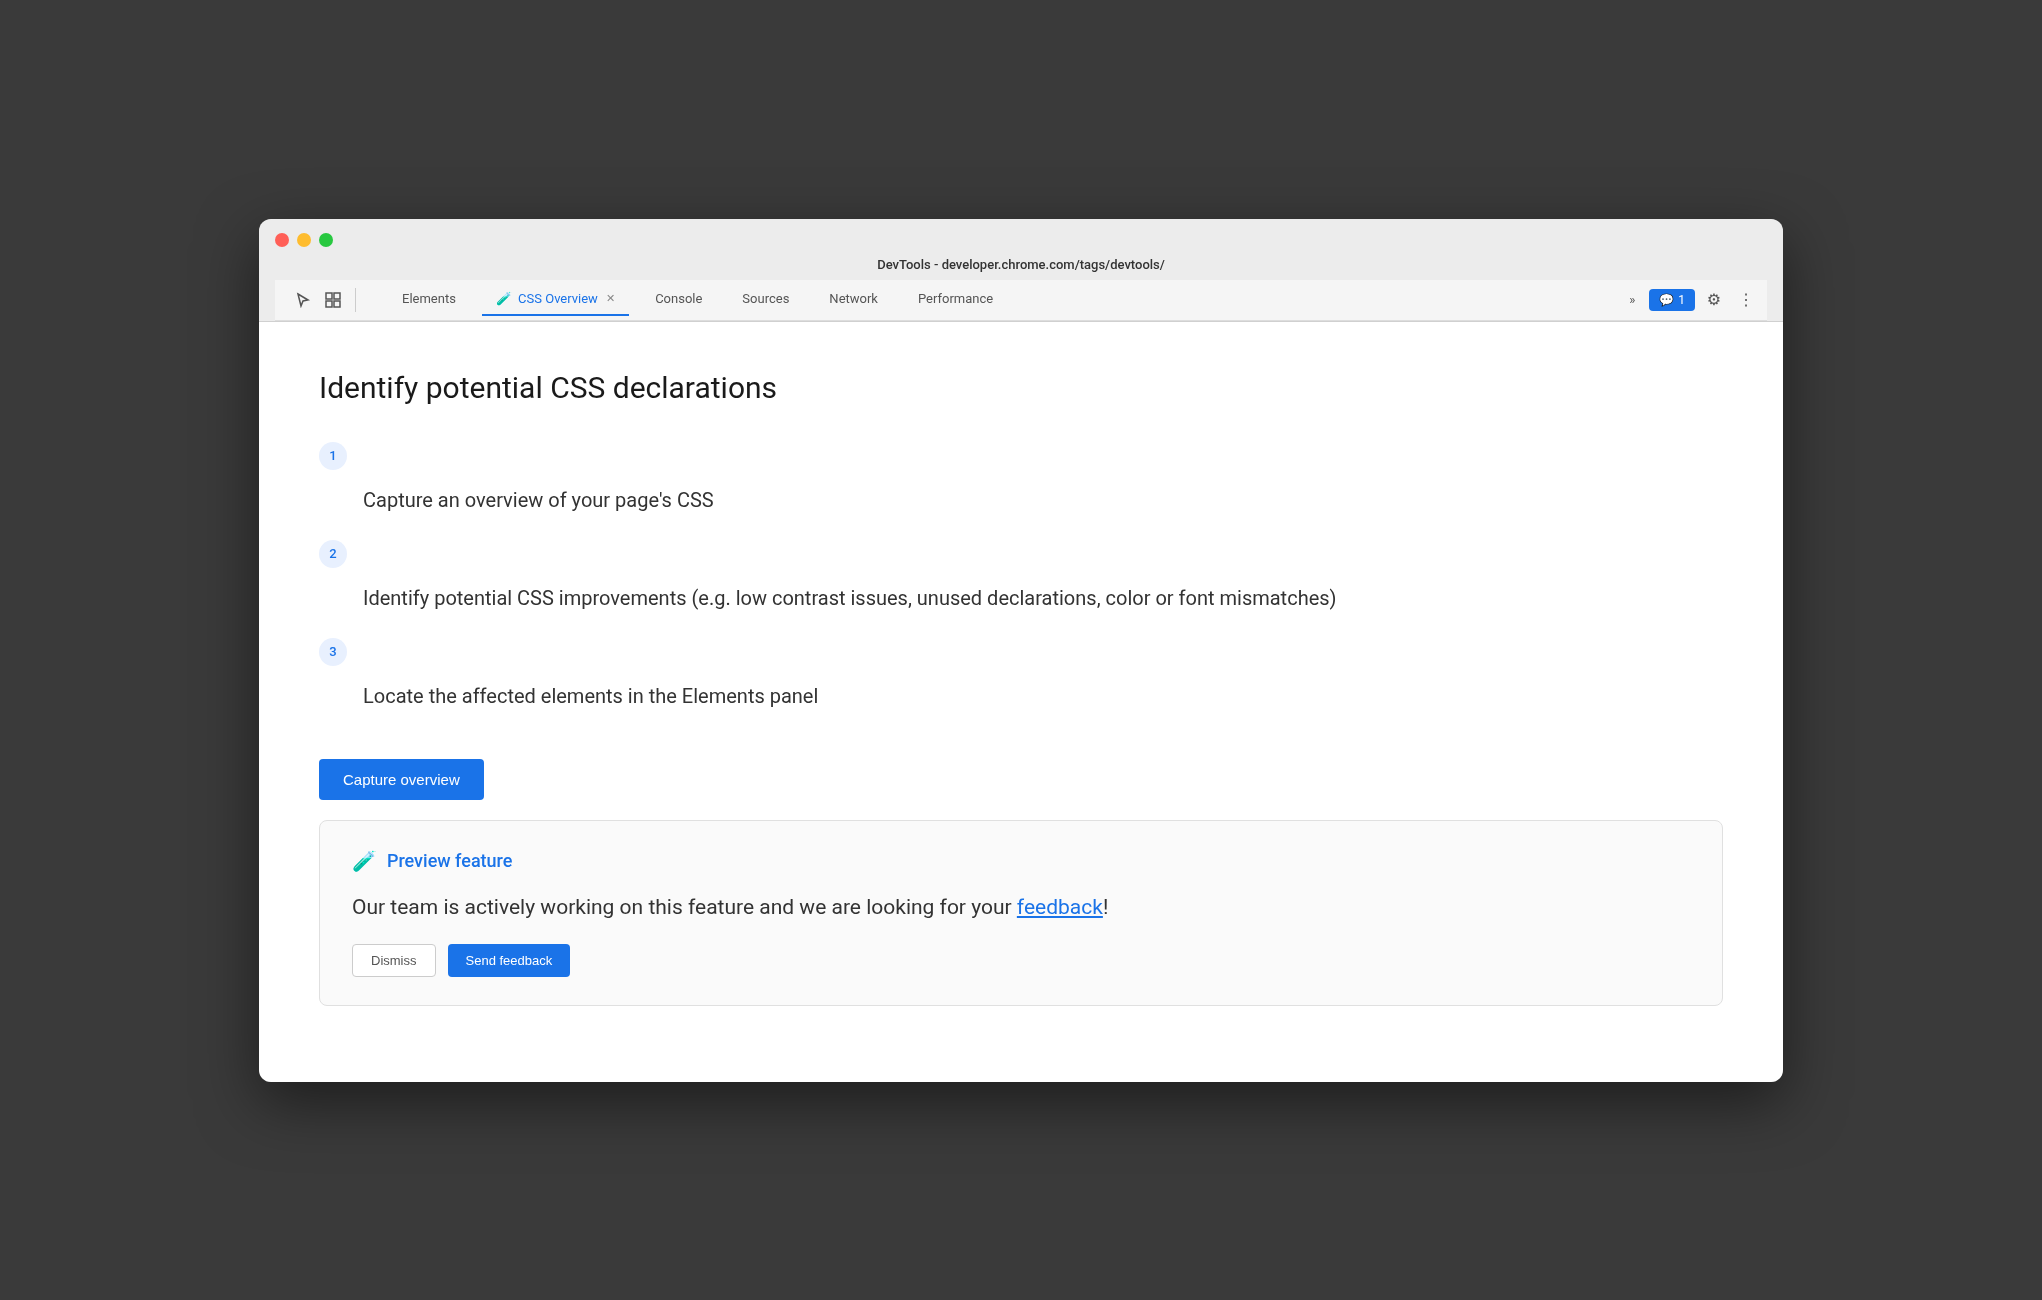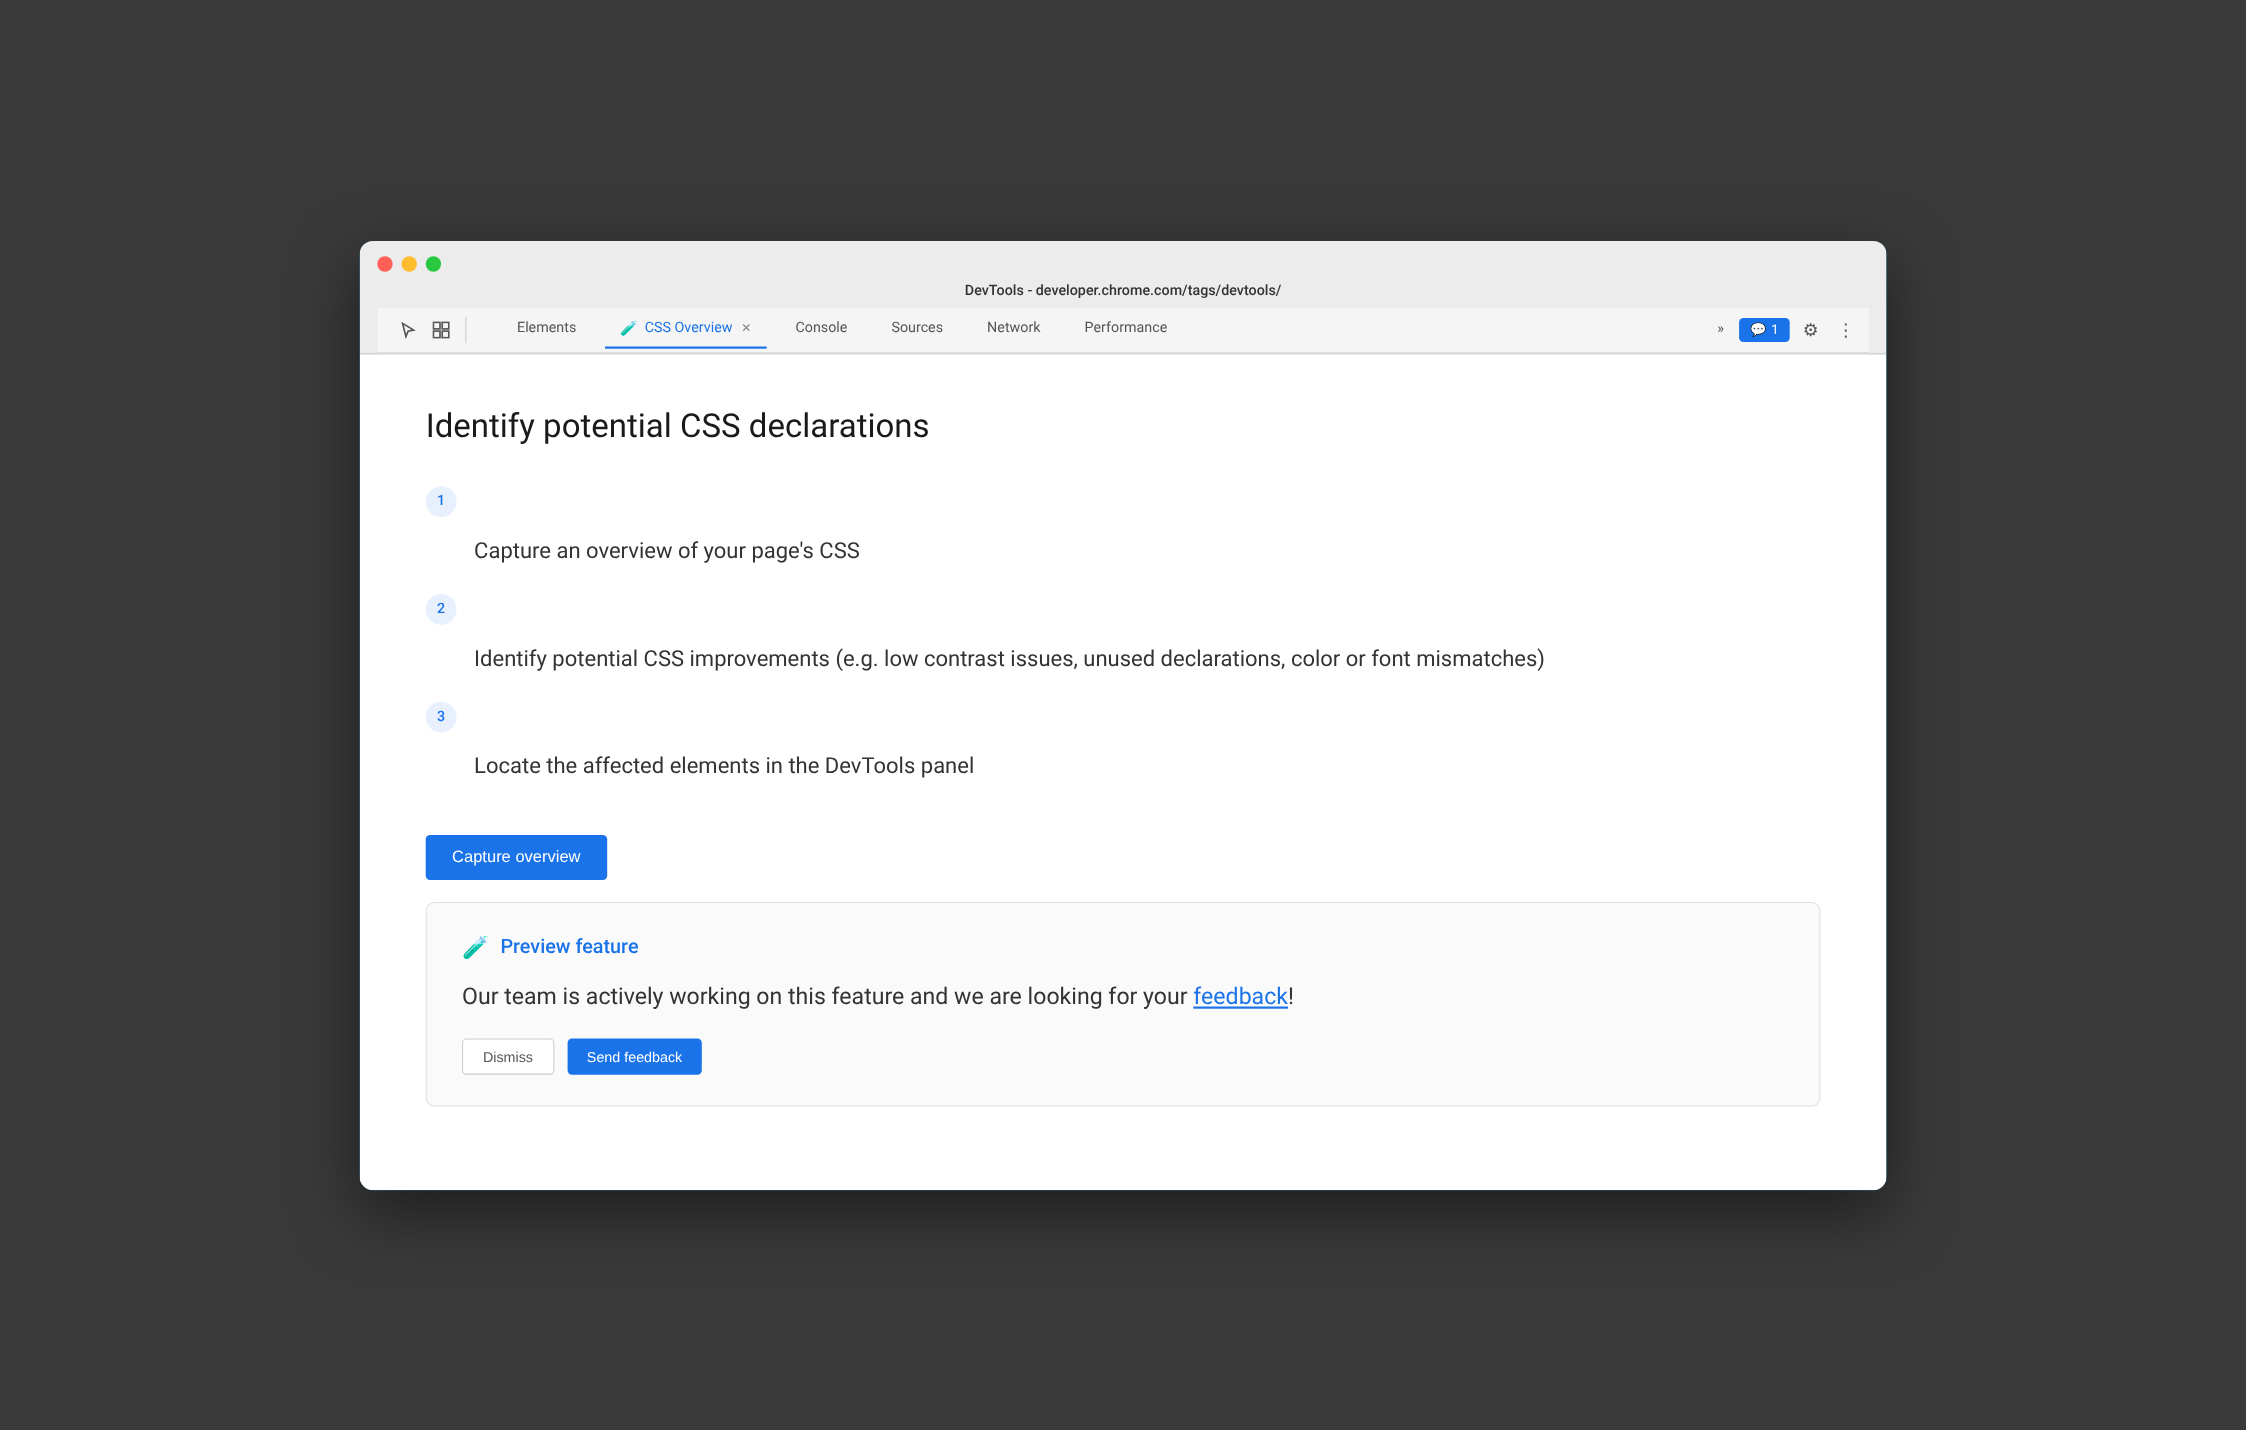--- a/index.html
+++ b/index.html
@@ -7,22 +7,22 @@
     body {
       background: #3a3a3a;
       display: flex;
       justify-content: center;
       align-items: center;
       min-height: 100vh;
       font-family: -apple-system, BlinkMacSystemFont, 'Segoe UI', Roboto, sans-serif;
     }
 
     .window {
-      width: 1388px;
-      background: #0369a1;
+      width: 1524px;
+      background: #737373;
       border-radius: 12px;
       box-shadow: 0 20px 60px rgba(0,0,0,0.5);
       overflow: hidden;
     }
 
     
     .title-bar {
       background: #ececec;
       padding: 14px 16px 0;
       border-bottom: 1px solid #d0d0d0;
@@ -356,21 +356,21 @@
       <li class="step-item">
         <div class="step-number">1</div>
         <span class="step-text">Capture an overview of your page's CSS</span>
       </li>
       <li class="step-item">
         <div class="step-number">2</div>
         <span class="step-text">Identify potential CSS improvements (e.g. low contrast issues, unused declarations, color or font mismatches)</span>
       </li>
       <li class="step-item">
         <div class="step-number">3</div>
-        <span class="step-text">Locate the affected elements in the DevTools panel</span>
+        <span class="step-text">Locate the affected elements in the Elements panel</span>
       </li>
     </ul>
 
     <button class="capture-btn">Capture overview</button>
 
     <div class="preview-box">
       <div class="preview-header">
         <span class="flask-icon">🧪</span>
         <span class="preview-title">Preview feature</span>
       </div>

